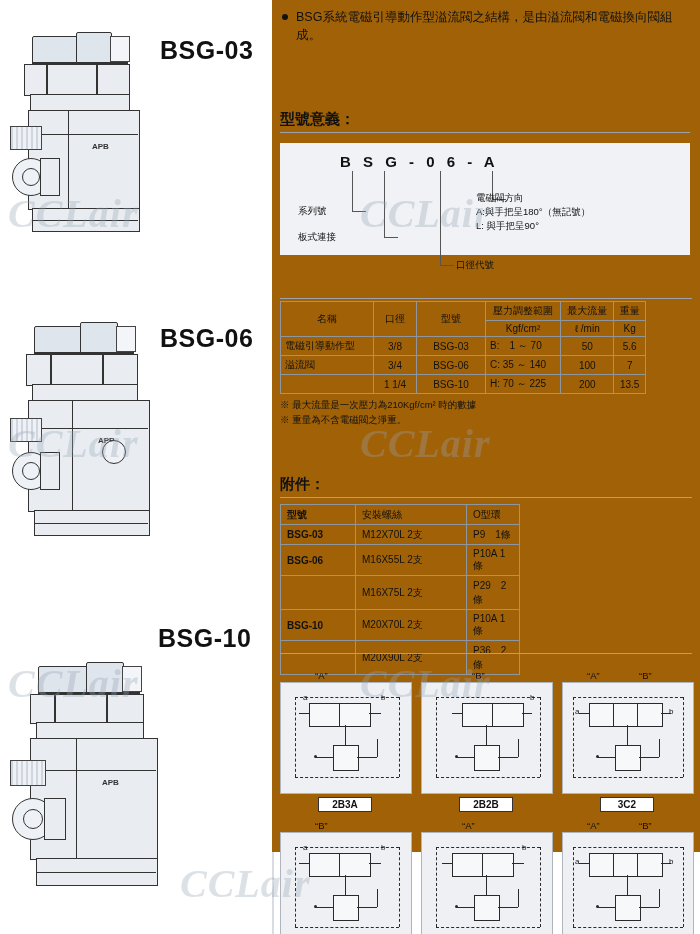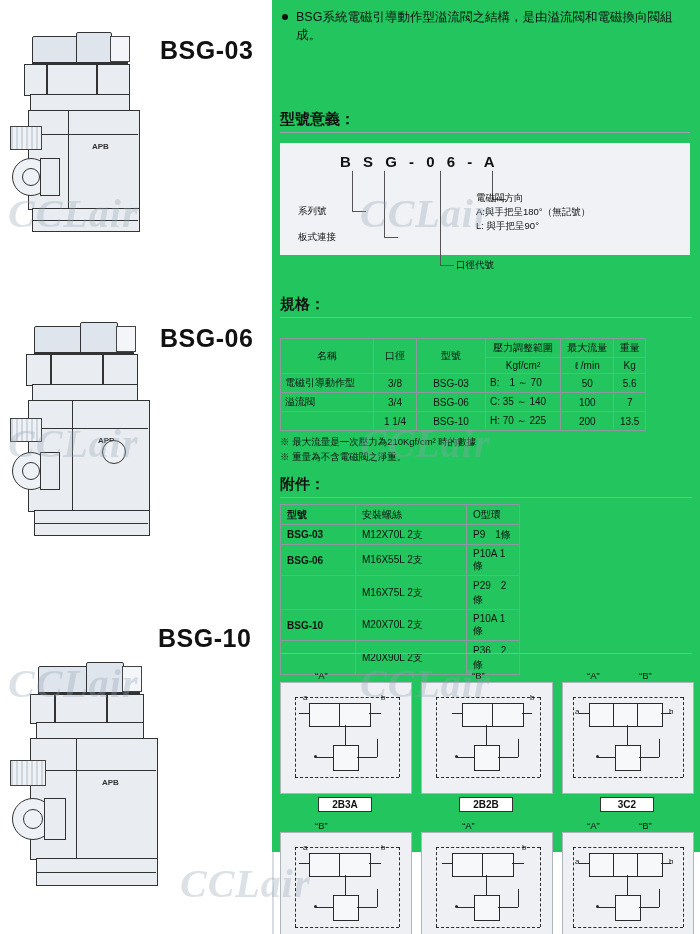--- a/index.html
+++ b/index.html
@@ -34,21 +34,21 @@
   .vtext{position:absolute;font-size:8px;font-weight:bold;color:#333;font-family:"Liberation Sans",sans-serif;}
   .hatch{
     position:absolute;
     background:repeating-linear-gradient(90deg,#cfd6de 0 2px,#eef1f5 2px 5px);
     border:1.3px solid #444;
   }
 
   
   .right-col{
     position:absolute;left:272px;top:0;width:428px;height:852px;
-    background:#22c55e;
+    background:#a16207;
   }
   .sep{
     position:absolute;left:272px;top:0;width:2px;height:934px;background:#d8dde3;
   }
   .bullets{position:absolute;left:8px;top:8px;width:410px;}
   .bullet{
     position:relative;padding-left:16px;margin-bottom:9px;
     font-size:12.5px;line-height:18px;color:#111;
     font-family:"Liberation Sans", sans-serif;
   }
@@ -248,23 +248,22 @@
 
         <div class="lead" style="left:212px;top:28px;width:1px;height:28px;"></div>
         <div class="lead" style="left:212px;top:56px;width:14px;height:1px;"></div>
         <div class="clabel" style="left:196px;top:48px;">電磁閥方向</div>
         <div class="clabel" style="left:196px;top:62px;">A:與手把呈180°（無記號）</div>
         <div class="clabel" style="left:196px;top:76px;">L: 與手把呈90°</div>
       </div>
     </div>
 
     <div style="position:absolute;left:8px;top:295px;width:412px;">
-      <div class="sec-title">規格：</div>
       <div class="hr"></div>
-      <table class="spec" style="margin-top:20px;width:366px;">
+      <table class="spec" style="margin-top:2px;width:366px;">
         <tbody>
             <tr>
           <td rowspan="2" style="width:84px;">名稱</td>
           <td rowspan="2" style="width:34px;">口徑</td>
           <td rowspan="2" style="width:60px;">型號</td>
           <td>壓力調整範圍</td>
           <td>最大流量</td>
           <td>重量</td>
         </tr>
         <tr>

